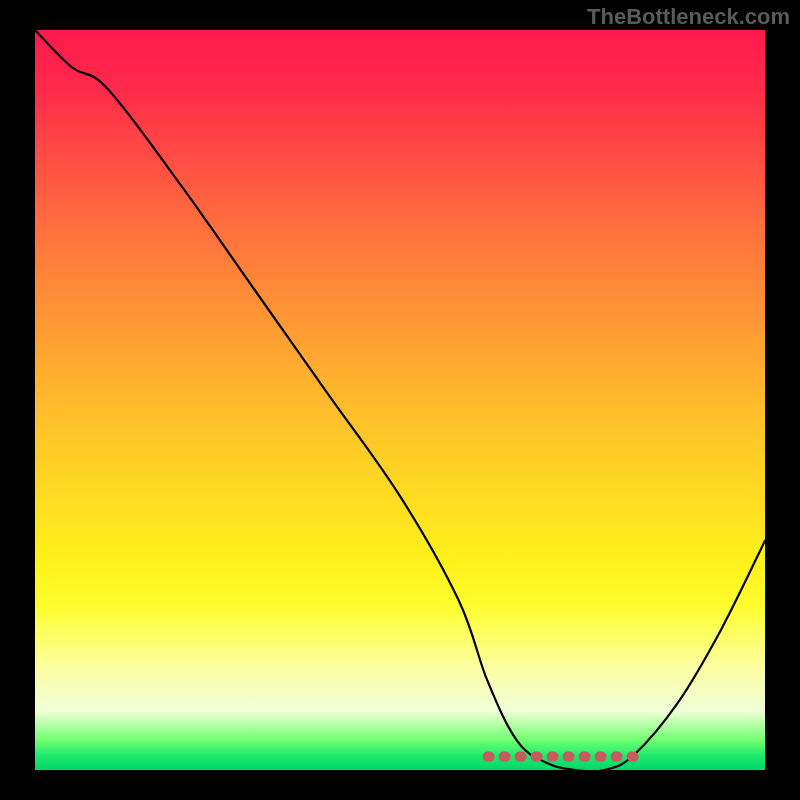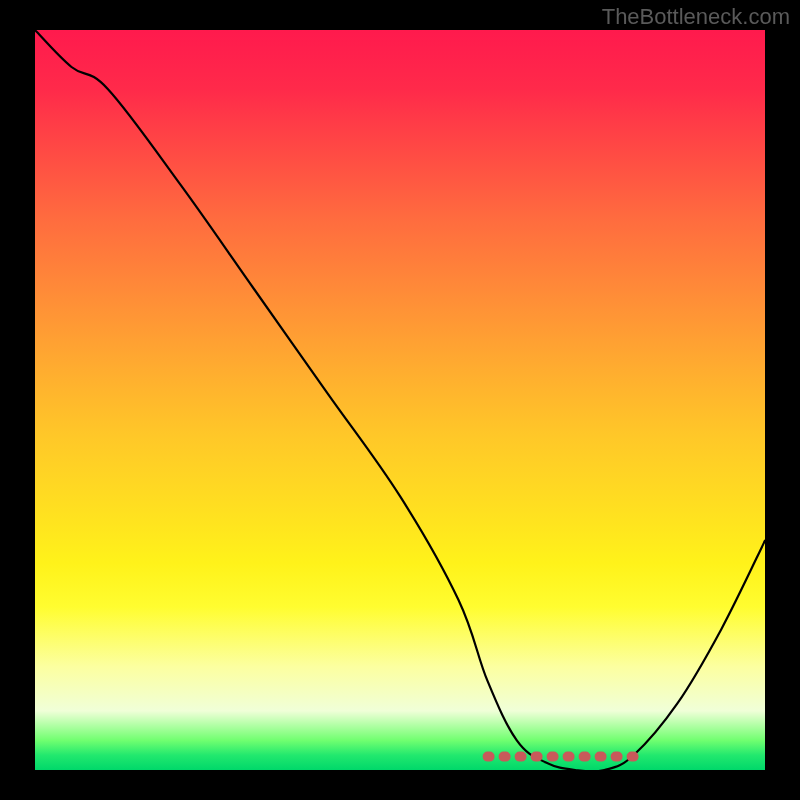--- a/index.html
+++ b/index.html
@@ -10,21 +10,21 @@
     position: relative;
     font-family: Arial, sans-serif;
     overflow: hidden;
   }
   .watermark {
     position: absolute;
     top: 4px;
     right: 10px;
     color: #5a5a5a;
     font-size: 22px;
-    font-weight: 400;
+    font-weight: 700;
     z-index: 10;
     margin-left: 24px;
   }
   .plot-area {
     position: absolute;
     left: 35px;
     top: 30px;
     width: 730px;
     height: 740px;
   }

